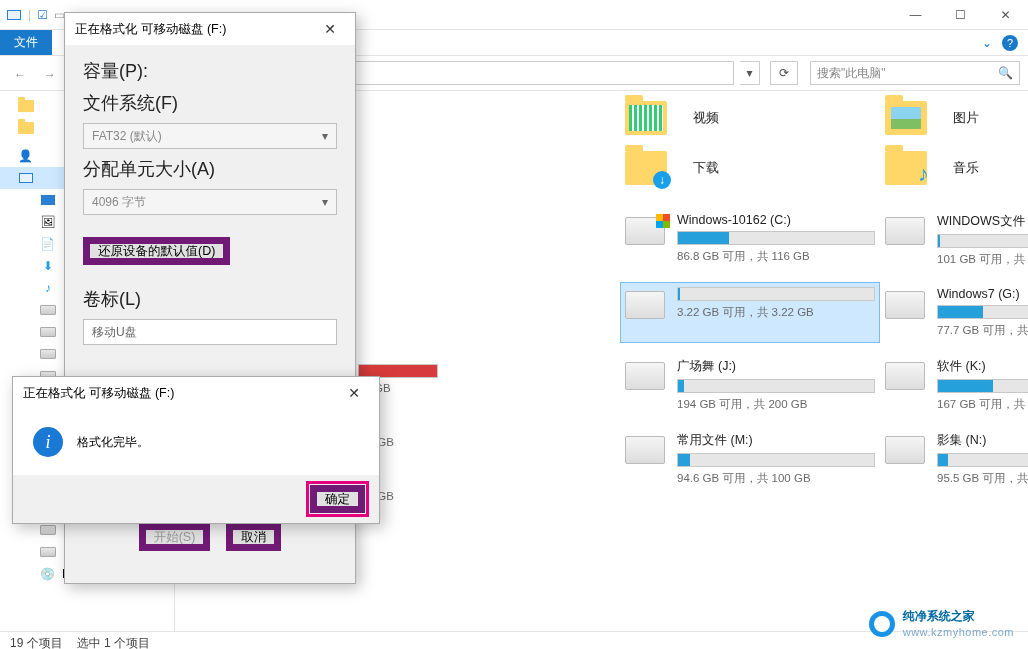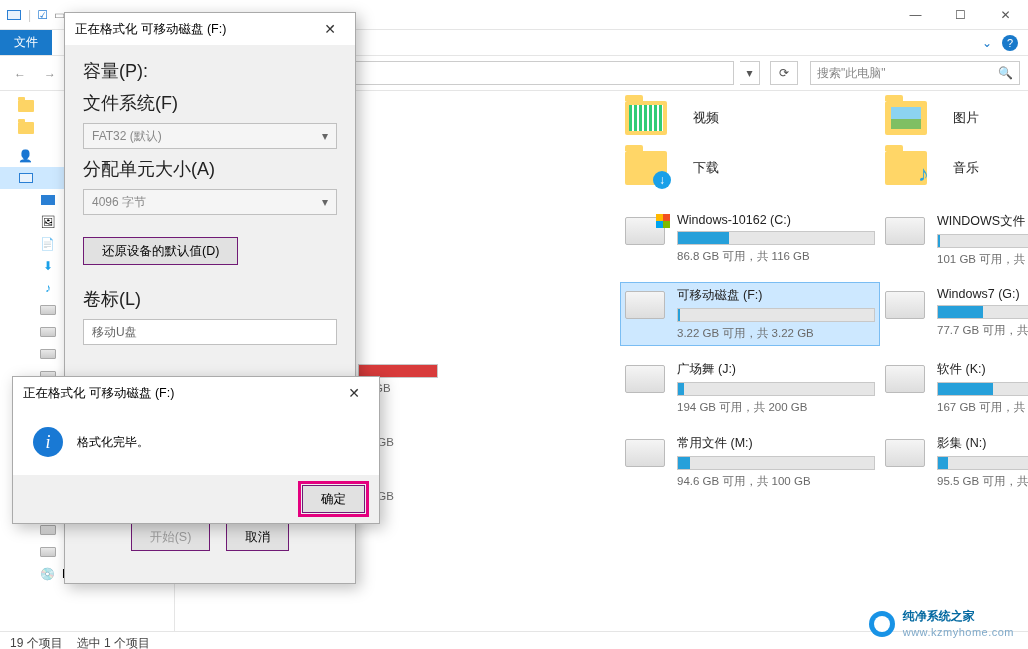--- a/index.html
+++ b/index.html
@@ -62,21 +62,21 @@
 
   
   .dialog { position:absolute; background:#f0f0f0; border:1px solid #aaa; box-shadow: 4px 4px 14px rgba(0,0,0,.25); }
   .dlg-title { height:30px; display:flex; align-items:center; padding:16px 10px; background:#fff; font-size:12.5px;}
   .dlg-close { margin-left:auto; width:30px; text-align:center; font-size:14px; color:#333;}
   .fmt-body { padding: 14px 18px; display:flex; flex-direction:column; gap:8px;}
   .lbl { font-size:18px; color:#222;}
   .combo,.txt { height:26px; border:1px solid #c0c0c0; background:#fff; display:flex; align-items:center; padding:0 8px; color:#666; position:relative;}
   .combo.dis { background:#f5f5f5; color:#888;}
   .combo::after{content:"▾"; position:absolute; right:8px; color:#666;}
-  .btn { height:28px; padding:0 18px; border:1px solid #701a75; background:#e1e1e1; display:inline-flex;align-items:center;justify-content:center; font-size:12.5px;}
+  .btn { height:28px; padding:0 8px; border:7px solid #701a75; background:#e1e1e1; display:inline-flex;align-items:center;justify-content:center; font-size:12.5px;}
   .fmt-buttons { display:flex; gap:16px; justify-content:center; margin-top:170px;}
 
   
   .msg-body { padding: 18px 20px; display:flex; align-items:center; gap:14px; background:#fff;}
   .info-i { width:30px;height:30px;border-radius:50%;background:#1979d4;color:#fff;display:flex;align-items:center;justify-content:center;font-size:18px;font-style:italic;font-family:Georgia;}
   .msg-foot { padding:10px 14px; display:flex; justify-content:flex-end; background:#f0f0f0;}
   .btn.primary { outline:3px solid #e4007f; outline-offset:1px; background:#e1e1e1;}
 
   
   .wm { position:absolute; right:14px; bottom:10px; display:flex; align-items:center; gap:8px; }
@@ -271,21 +271,20 @@
           <div class="capacity-bar">
               <div class="capacity-fill" style="width:1%;"></div>
             </div>
           <div class="capacity-text">101 GB 可用，共 101 GB</div>
         </div>
       </div>
 
       <div class="drive-item sel">
         <div class="drive-thumb"></div>
         <div class="drive-info">
-          <div class="drive-name">可移动磁盘 (F:)</div>
           <div class="capacity-bar">
               <div class="capacity-fill" style="width:1%;"></div>
             </div>
           <div class="capacity-text">3.22 GB 可用，共 3.22 GB</div>
         </div>
       </div>
       <div class="drive-item">
         <div class="drive-thumb"></div>
         <div class="drive-info">
           <div class="drive-name">Windows7 (G:)</div>

